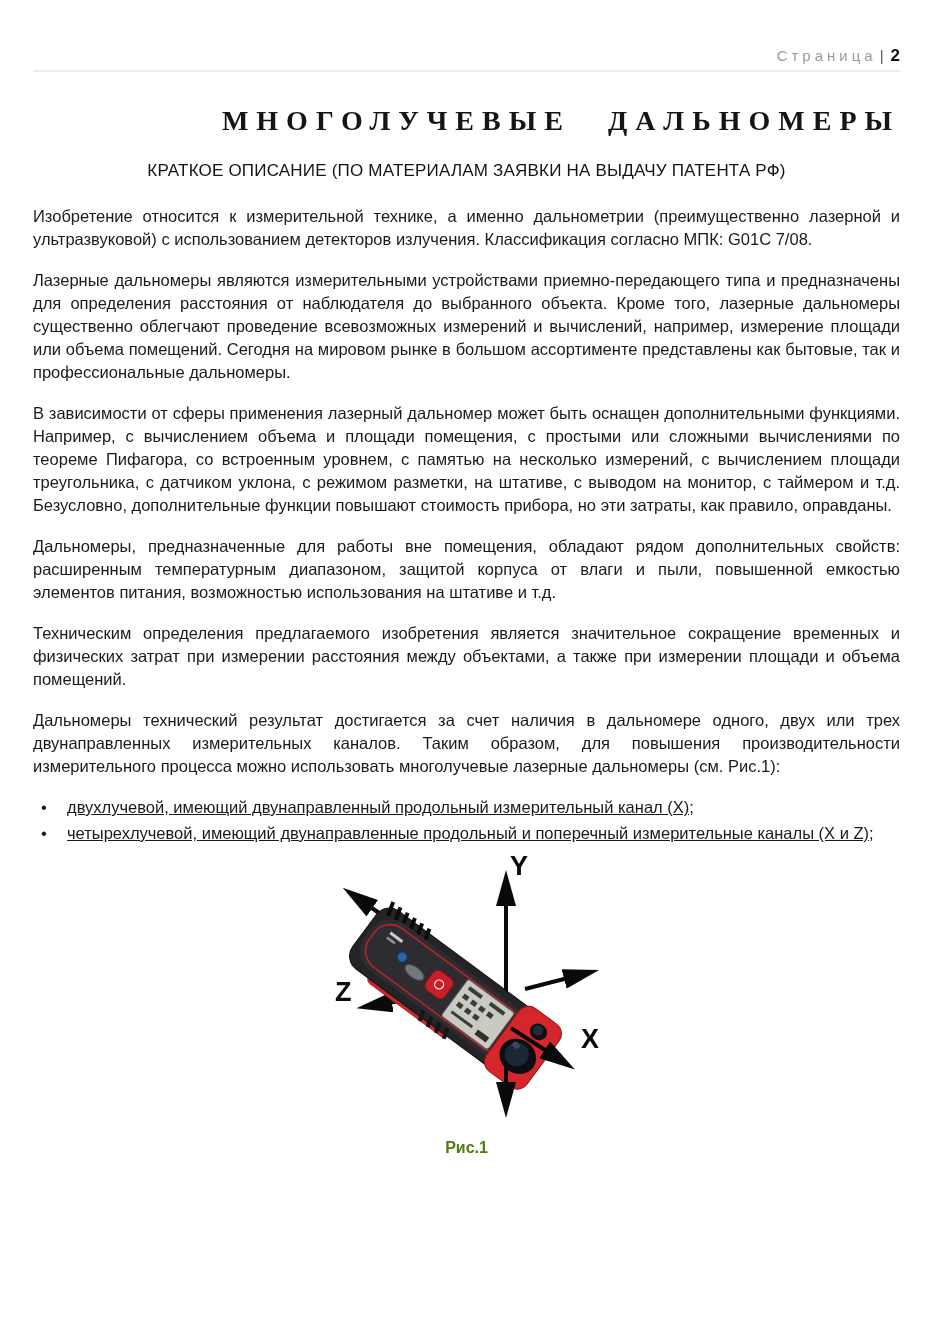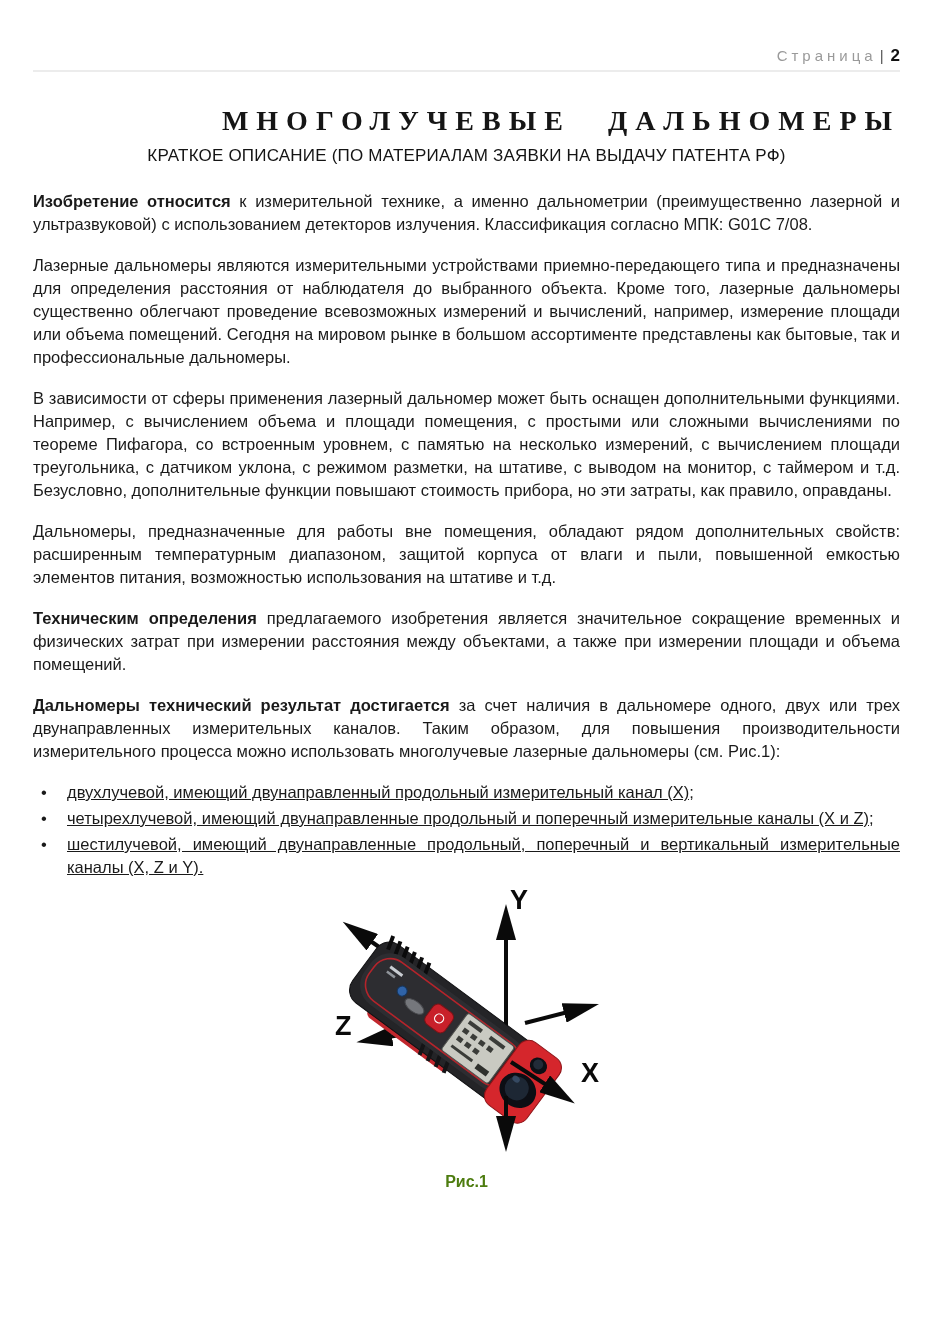--- a/index.html
+++ b/index.html
@@ -27,34 +27,34 @@
   .title{
     margin-top:34px;
     text-align:right;
     font-family:"Liberation Serif","DejaVu Serif",serif;
     font-weight:700;
     font-size:28px;line-height:30px;
     letter-spacing:8px;word-spacing:22px;
     color:#151515;
   }
   .subtitle{
-    margin-top:9px;
+    margin-top:24px;
     text-align:center;
     font-size:17px;line-height:21px;
     letter-spacing:.2px;
     color:#141414;
   }
   
   .bodytext{margin-top:24px;}
   .bodytext p{
     margin:0 0 18px 0;
     font-size:16.5px;line-height:23px;
     text-align:justify;
   }
-  .bodytext p .lead{font-weight:700;}
+  .bodytext p .lead{font-weight:400;}
   ul.blist{margin:3px 0 0 0;padding:0;list-style:none;}
   ul.blist li{
     position:relative;
     padding-left:34px;
     margin-bottom:3px;
     font-size:16.5px;line-height:23px;
     text-align:justify;
     text-decoration:underline;
   }
   ul.blist li::before{
@@ -89,21 +89,20 @@
     <p><span class="lead">Изобретение относится</span><span> к измерительной технике, а именно дальнометрии (преимущественно лазерной и ультразвуковой) с использованием детекторов излучения. Классификация согласно МПК: G01C 7/08.</span></p>
     <p><span class="lead"></span><span>Лазерные дальномеры являются измерительными устройствами приемно-передающего типа и предназначены для определения расстояния от наблюдателя до выбранного объекта. Кроме того, лазерные дальномеры существенно облегчают проведение всевозможных измерений и вычислений, например, измерение площади или объема помещений. Сегодня на мировом рынке в большом ассортименте представлены как бытовые, так и профессиональные дальномеры.</span></p>
     <p><span class="lead"></span><span>В зависимости от сферы применения лазерный дальномер может быть оснащен дополнительными функциями. Например, с вычислением объема и площади помещения, с простыми или сложными вычислениями по теореме Пифагора, со встроенным уровнем, с памятью на несколько измерений, с вычислением площади треугольника, с датчиком уклона, с режимом разметки, на штативе, с выводом на монитор, с таймером и т.д. Безусловно, дополнительные функции повышают стоимость прибора, но эти затраты, как правило, оправданы.</span></p>
     <p><span class="lead"></span><span>Дальномеры, предназначенные для работы вне помещения, обладают рядом дополнительных свойств: расширенным температурным диапазоном, защитой корпуса от влаги и пыли, повышенной емкостью элементов питания, возможностью использования на штативе и т.д.</span></p>
     <p><span class="lead">Техническим определения</span><span> предлагаемого изобретения является значительное сокращение временных и физических затрат при измерении расстояния между объектами, а также при измерении площади и объема помещений.</span></p>
     <p><span class="lead">Дальномеры технический результат достигается</span><span> за счет наличия в дальномере одного, двух или трех двунаправленных измерительных каналов. Таким образом, для повышения производительности измерительного процесса можно использовать многолучевые лазерные дальномеры (см. Рис.1):</span></p>
 
     <ul class="blist">
       <li>двухлучевой, имеющий двунаправленный продольный измерительный канал (X);</li>
       <li>четырехлучевой, имеющий двунаправленные продольный и поперечный измерительные каналы (X и Z);</li>
-      <li>шестилучевой, имеющий двунаправленные продольный, поперечный и вертикальный измерительные каналы (X, Z и Y).</li>
     </ul>
   </div>
 
   <div class="figwrap">
     <svg width="340" height="285" viewBox="0 0 340 285">
       <defs>
         <marker id="ah" viewBox="0 0 10 5" markerWidth="10" markerHeight="5" refX="1" refY="2.5" orient="auto" markerUnits="strokeWidth">
           <path d="M0,0 L9,2.5 L0,5 Z" fill="#0a0a0a"></path>
         </marker>
       </defs>

